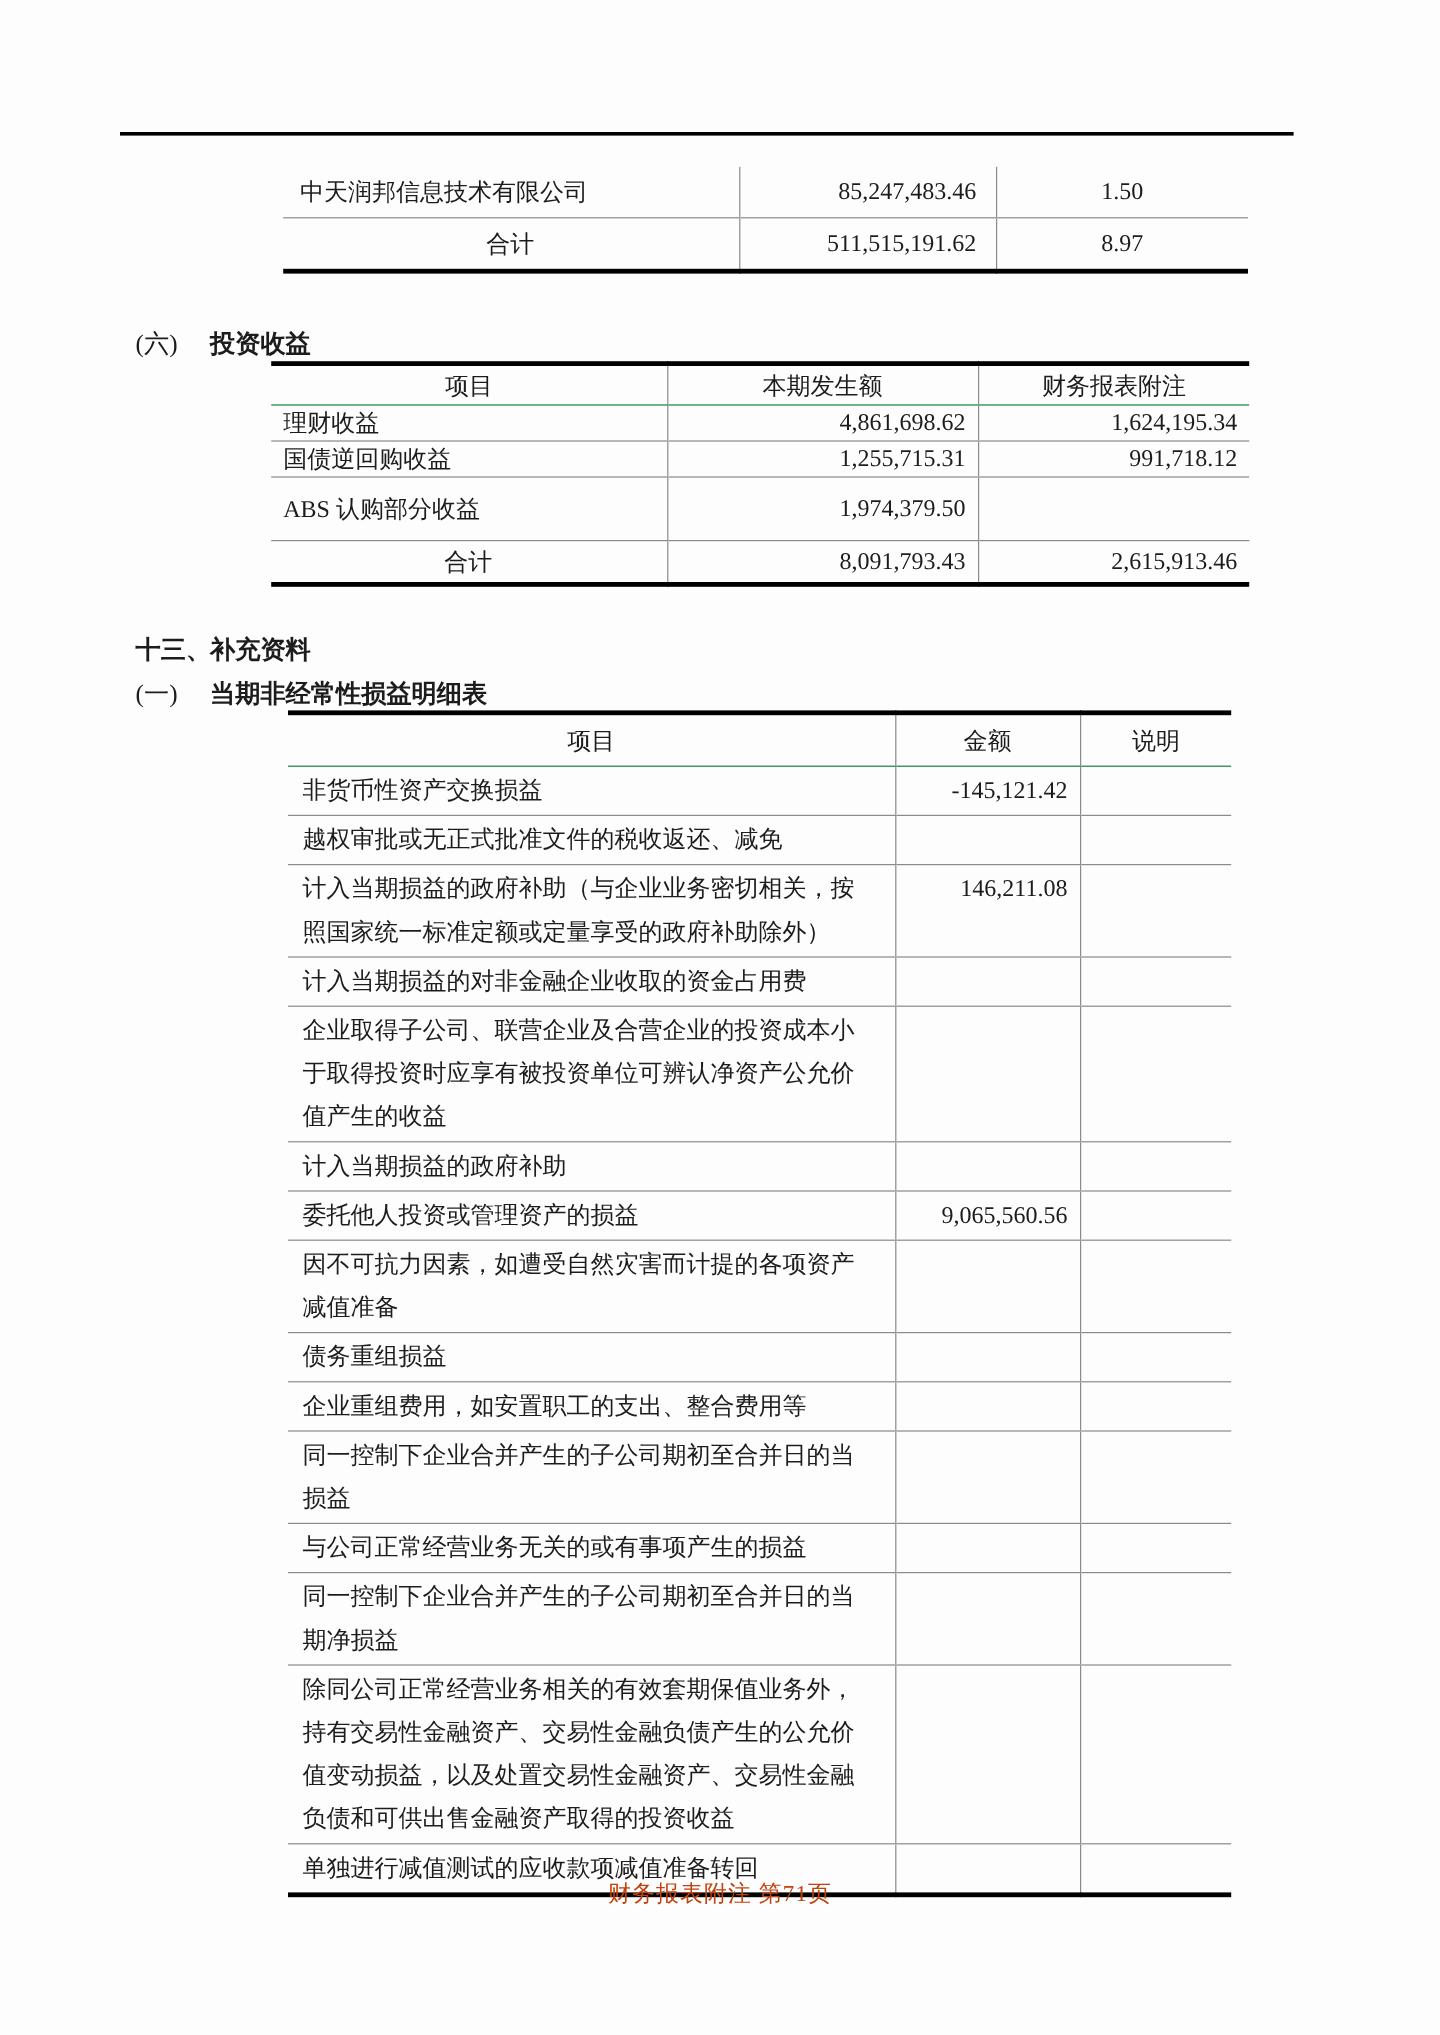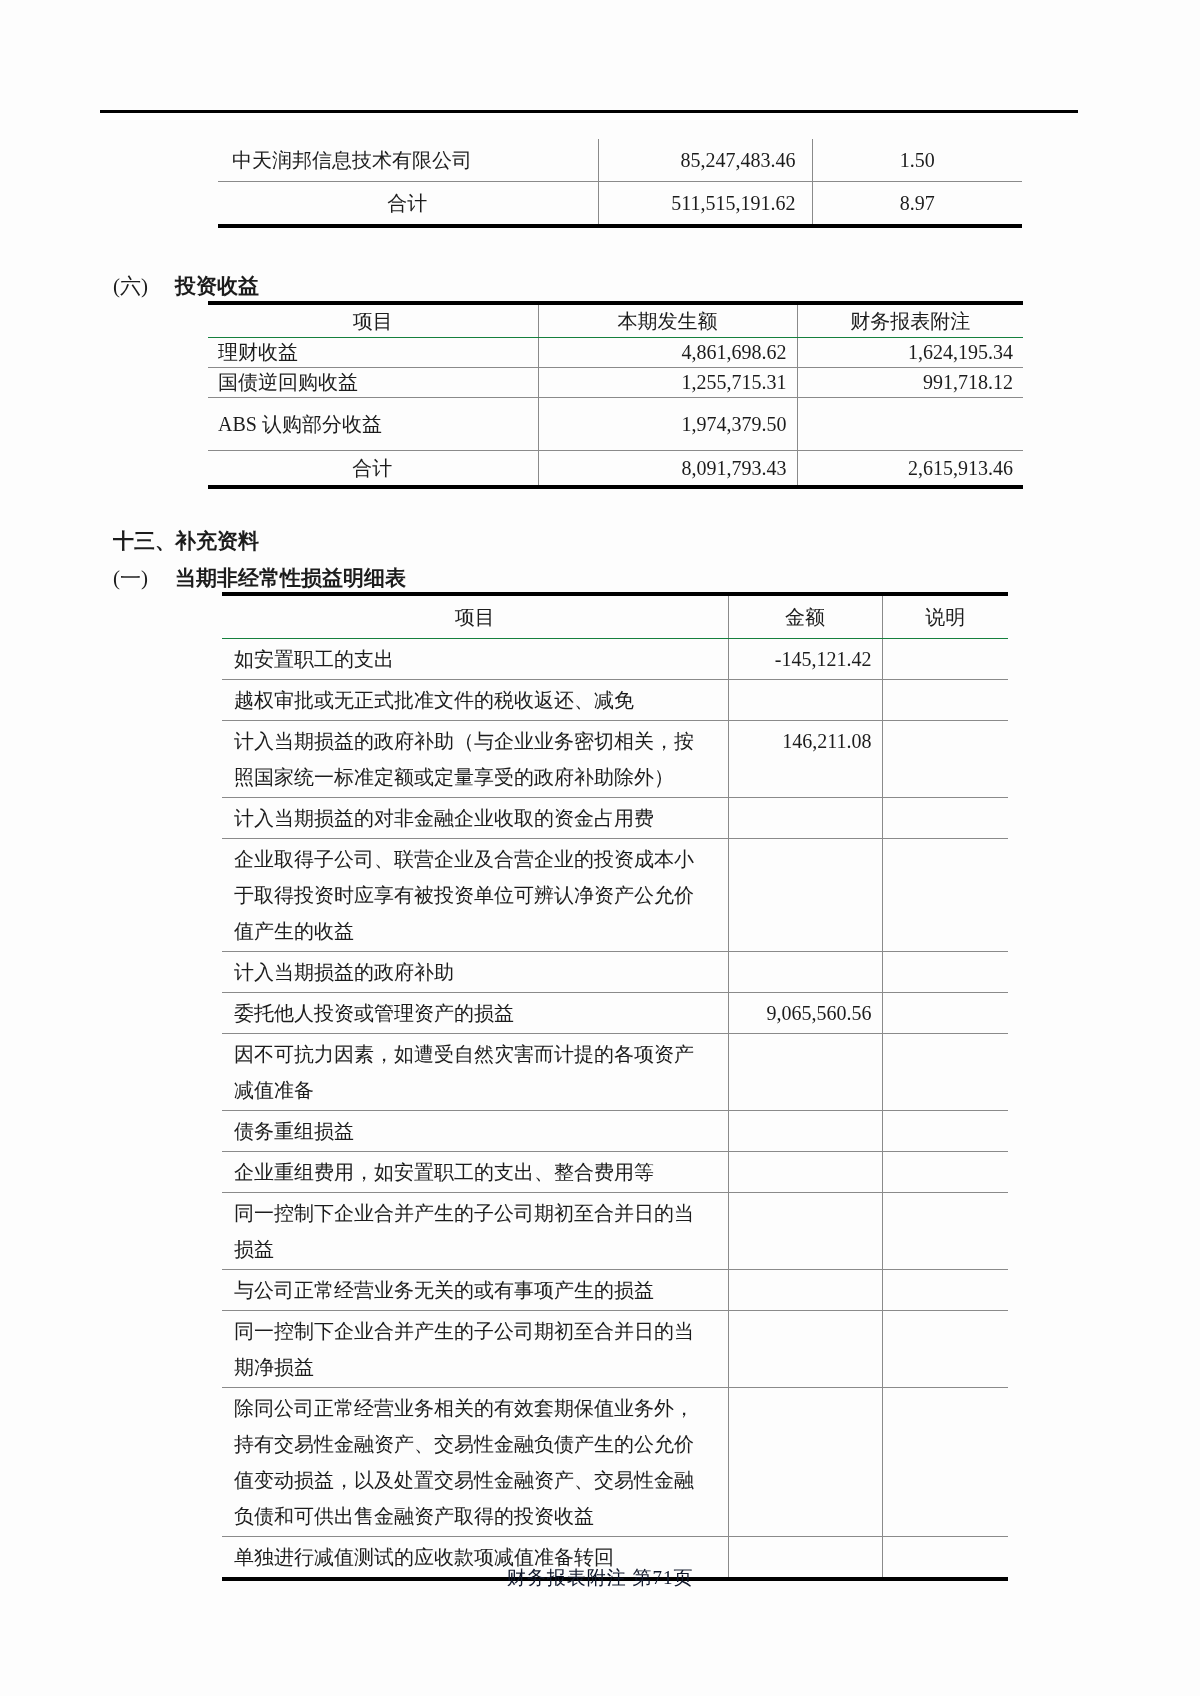--- a/index.html
+++ b/index.html
@@ -21,20 +21,21 @@
     width: 978px; height: 3px;
     background: #000;
   }
 
   
   table.tbl {
     border-collapse: collapse;
     table-layout: fixed;
     position: absolute;
     font-size: 20px;
+    margin-left: 18px;
   }
   table.tbl td, table.tbl th {
     font-weight: normal;
     overflow: hidden;
   }
   table.tbl td { border-bottom: 1px solid #8a8a8a; }
   table.tbl thead th { border-bottom: 1px solid #15803d; }
   table.tbl tbody tr:last-child td { border-bottom: none; }
   table.tbl td:nth-child(2), table.tbl th:nth-child(2),
   table.tbl td:nth-child(3), table.tbl th:nth-child(3) {
@@ -100,21 +101,21 @@
   .tbl-nonrec .cell-amount { text-align: right; padding-right: 10px; font-size: 20px; }
   .tbl-nonrec .cell-note { }
 
   
   .footer {
     position: absolute;
     top: 1565px; left: 0;
     width: 100%;
     text-align: center;
     font-size: 19px;
-    color: #0f172a;
+    color: #c2410c;
     letter-spacing: 1px;
   }
 </style>
 </head>
 <body>
 
 <div class="page">
 
   <div class="header-rule"></div>
 
@@ -195,21 +196,21 @@
     </colgroup>
     <thead>
       <tr>
         <th>项目</th>
         <th>金额</th>
         <th>说明</th>
       </tr>
     </thead>
     <tbody>
         <tr>
-          <td class="cell-item">如安置职工的支出</td>
+          <td class="cell-item">非货币性资产交换损益</td>
           <td class="cell-amount">-145,121.42</td>
           <td class="cell-note"></td>
         </tr>
         <tr>
           <td class="cell-item">越权审批或无正式批准文件的税收返还、减免</td>
           <td class="cell-amount"></td>
           <td class="cell-note"></td>
         </tr>
         <tr>
           <td class="cell-item">计入当期损益的政府补助（与企业业务密切相关，按

